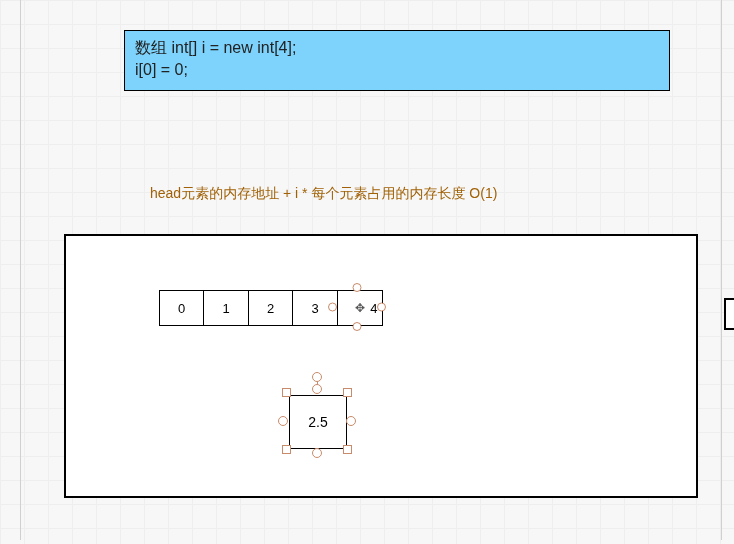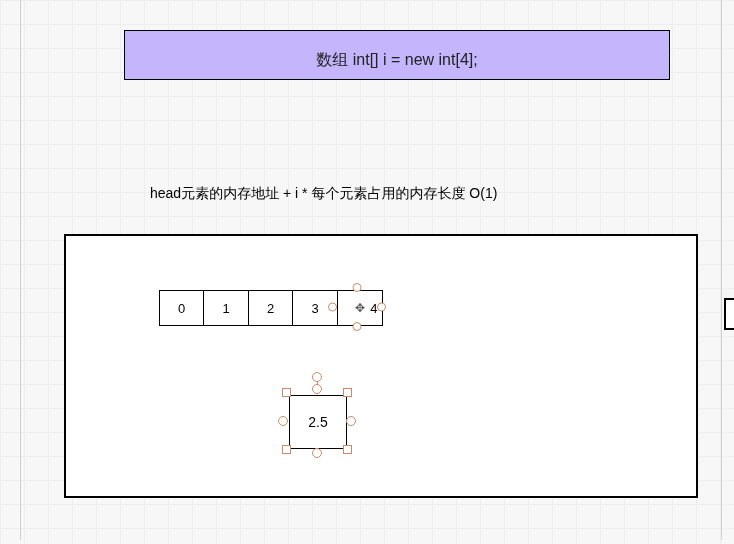--- a/index.html
+++ b/index.html
@@ -29,35 +29,34 @@
     height: 540px;
     border-left: 1px solid #d0d0d0;
     border-right: 1px solid #d0d0d0;
     background: transparent;
   }
   .text-box {
     position: absolute;
     left: 124px;
     top: 30px;
     width: 546px;
-    padding: 18px 10px 8px 10px;
-    border: 1.5px solid #000;
-    background: #c4b5fd;
+    padding: 6px 10px 8px 10px;
+    border: 1.5px solid #000;
+    background: #7dd3fc;
     font-size: 16px;
     line-height: 1.4;
     color: #222;
     box-sizing: border-box;
-    text-align: center;
   }
   .formula-line {
     position: absolute;
     left: 150px;
     top: 185px;
     font-size: 14px;
-    color: #000000;
+    color: #a16207;
     text-align: center;
   }
   .main-frame {
     position: absolute;
     left: 64px;
     top: 234px;
     width: 630px;
     height: 260px;
     border: 2px solid #000;
     background: #fff;
@@ -177,20 +176,21 @@
   }
 </style>
 </head>
 <body>
 
 <div class="grid-bg"></div>
 <div class="canvas-frame"></div>
 
 <div class="text-box">
   <div>数组  int[] i = new int[4];</div>
+  <div>i[0] = 0;</div>
 </div>
 
 <div class="formula-line">head元素的内存地址 + i * 每个元素占用的内存长度   O(1)</div>
 
 <div class="main-frame"></div>
 
 <div class="array-row">
   <div class="cell">
       <span>0</span>
     </div>

